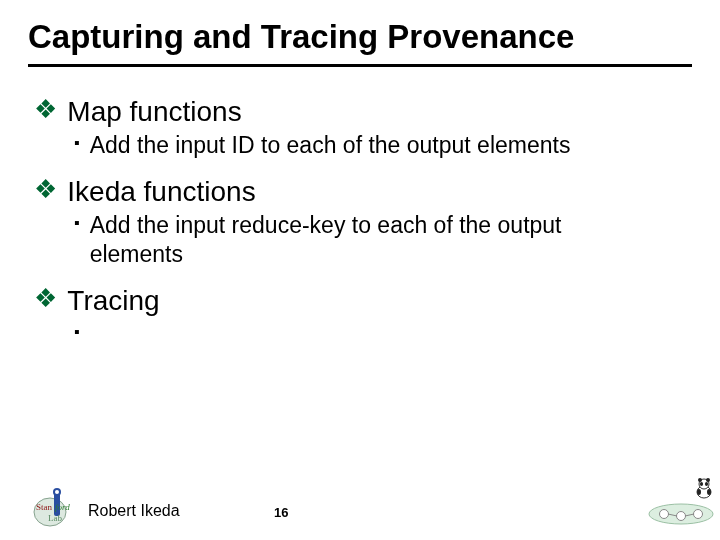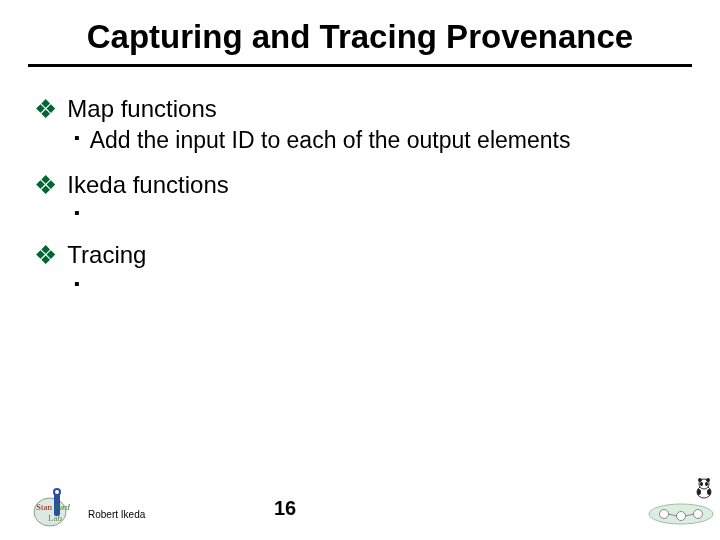--- a/index.html
+++ b/index.html
@@ -15,21 +15,20 @@
     width: 100%;
     height: 100%;
     padding: 18px 28px 0 28px;
     position: relative;
   }
   .title {
     font-family: "Comic Sans MS", "Trebuchet MS", cursive, sans-serif;
     font-size: 33px;
     font-weight: bold;
     color: #000;
-    text-align: center;
     padding-bottom: 4px;
   }
   .title-rule {
     border: none;
     border-top: 3px solid #000;
     margin: 4px 0 28px 0;
   }
   .content {
     padding-left: 6px;
   }
@@ -41,21 +40,21 @@
   .l1 .bullet {
     color: #006633;
     font-size: 26px;
     line-height: 1.1;
     margin-right: 10px;
     flex-shrink: 0;
     font-family: Arial, sans-serif;
   }
   .l1 .text {
     font-family: Verdana, Geneva, sans-serif;
-    font-size: 24px;
+    font-size: 28px;
     color: #000;
     line-height: 1.2;
   }
   .l2 {
     display: flex;
     align-items: flex-start;
     margin: 2px 0 16px 40px;
   }
   .l2 .bullet {
     color: #000;
@@ -84,29 +83,29 @@
     left: 14px;
     bottom: 0;
     width: 48px;
     height: 44px;
   }
   .author {
     position: absolute;
     left: 72px;
     bottom: 8px;
     font-family: Verdana, sans-serif;
-    font-size: 10px;
+    font-size: 16px;
     color: #000;
   }
   .page-num {
     position: absolute;
     left: 258px;
     bottom: 8px;
     font-family: Verdana, sans-serif;
-    font-size: 20px;
+    font-size: 13px;
     font-weight: bold;
     color: #000;
   }
   .logo-right {
     position: absolute;
     right: 16px;
     bottom: 2px;
     width: 78px;
     height: 52px;
   }
@@ -129,20 +128,21 @@
       <span class="bullet">▪</span>
       <span class="text">Add the input ID to each of the output elements</span>
     </div>
 
     <div class="l1">
       <span class="bullet">❖</span>
       <span class="text">Ikeda functions</span>
     </div>
     <div class="l2">
       <span class="bullet">▪</span>
+      <span class="text">Add the input reduce-key to each of the output elements</span>
     </div>
 
     <div class="l1">
       <span class="bullet">❖</span>
       <span class="text">Tracing</span>
     </div>
     <div class="l2">
       <span class="bullet">▪</span>
     </div>
 

